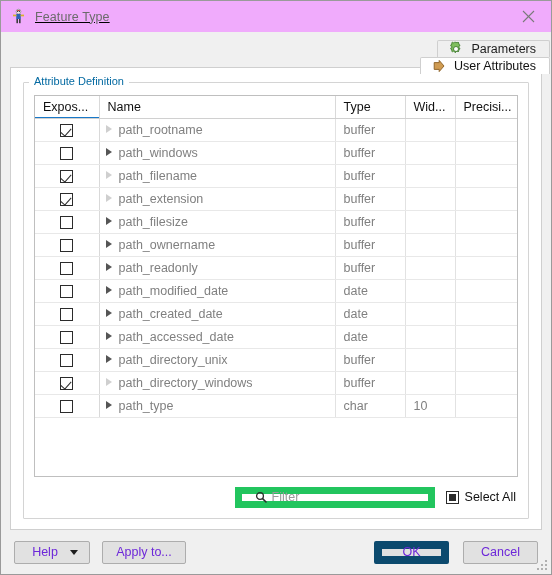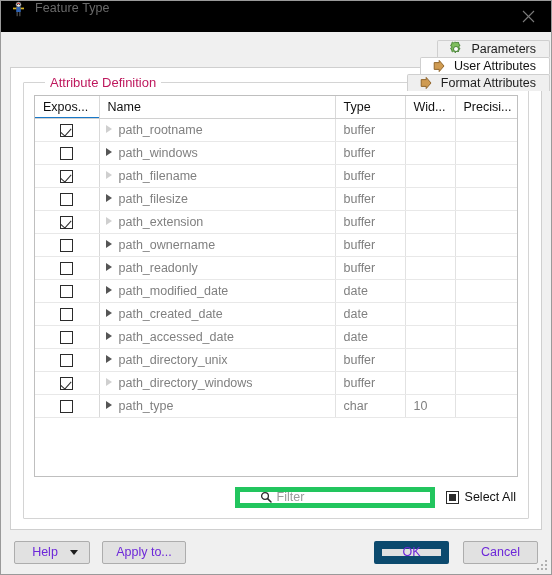--- a/index.html
+++ b/index.html
@@ -16,22 +16,23 @@
     background: #f0f0f0;
     border: 1px solid #9a9a9a;
     overflow: hidden;
     display: flex;
     flex-direction: column;
   }
 
   
   #titlebar {
     height: 31px;
-    background: #000000;
-    display: flex;
+    background: #f0abfc;
+    display: flex;
+    align-items: center;
     padding: 0 0 0 9px;
     flex: 0 0 auto;
     position: relative;
     text-decoration: underline;
   }
   #title-icon {
     width: 17px; height: 17px;
     position: relative;
     flex: 0 0 auto;
     margin-right: 8px;
@@ -123,25 +124,25 @@
     margin: 14px 12px 10px 12px;
     border: 1px solid #d4d4d4;
     border-radius: 1px;
     flex: 1 1 auto;
     display: flex;
     flex-direction: column;
     padding: 12px 10px 10px 10px;
   }
   #group-legend {
     position: absolute;
-    top: -8px; left: 21px;
+    top: -8px; left: 5px;
     background: #ffffff;
     padding: 0 5px;
-    font-size: 13px;
-    color: #be185d;
+    font-size: 11px;
+    color: #0369a1;
   }
 
   
   #table-wrap {
     flex: 1 1 auto;
     border: 1px solid #bfbfbf;
     background: #ffffff;
     overflow: hidden;
     position: relative;
     display: flex;
@@ -239,25 +240,25 @@
   #filterbar {
     display: flex;
     align-items: center;
     justify-content: flex-end;
     margin-top: 9px;
     height: 22px;
   }
   #filter-box {
     width: 200px;
     height: 21px;
-    border: 5px solid #22c55e;
-    background: #ffffff;
-    display: flex;
-    align-items: center;
-    padding: 0 20px;
+    border: 7px solid #22c55e;
+    background: #ffffff;
+    display: flex;
+    align-items: center;
+    padding: 0 13px;
     margin-right: 11px;
   }
   #filter-box .srch { flex: 0 0 auto; margin-right: 5px; display:flex; }
   #filter-input {
     border: none; outline: none;
     font-size: 12.5px;
     font-family: "Liberation Sans", sans-serif;
     color: #333;
     width: 100%;
     background: transparent;
@@ -396,28 +397,20 @@
 
       <div class="tab active">
         <span class="tab-ico arrow-ico">
           <svg width="16" height="16" viewBox="0 0 16 16">
             <path d="M3.2 4.6 L8.2 4.6 L8.2 2.4 L13.0 8.0 L8.2 13.6 L8.2 11.4 L3.2 11.4 Z" fill="#cf9b52" stroke="#8a5e23" stroke-width=".9" stroke-linejoin="round"></path>
           </svg>
         </span>
         <span>User Attributes</span>
       </div>
 
-      <div class="tab">
-        <span class="tab-ico arrow-ico">
-          <svg width="16" height="16" viewBox="0 0 16 16">
-            <path d="M3.2 4.6 L8.2 4.6 L8.2 2.4 L13.0 8.0 L8.2 13.6 L8.2 11.4 L3.2 11.4 Z" fill="#cf9b52" stroke="#8a5e23" stroke-width=".9" stroke-linejoin="round"></path>
-          </svg>
-        </span>
-        <span>Format Attributes</span>
-      </div>
     </div>
 
     <div id="tabpage">
 
       <div id="groupbox">
         <span id="group-legend">Attribute Definition</span>
 
         <div id="table-wrap">
           <table class="grid">
             <colgroup>
@@ -452,29 +445,29 @@
                   <td class="c-prec dis"></td>
                 </tr>
                 <tr>
                   <td class="c-expose"><span class="cb checked"></span></td>
                   <td class="c-name"><span class="tri dim"></span><span class="nm">path_filename</span></td>
                   <td class="c-type">buffer</td>
                   <td class="c-width dis"></td>
                   <td class="c-prec dis"></td>
                 </tr>
                 <tr>
-                  <td class="c-expose"><span class="cb"></span></td>
-                  <td class="c-name"><span class="tri"></span><span class="nm">path_filesize</span></td>
-                  <td class="c-type">buffer</td>
-                  <td class="c-width dis"></td>
-                  <td class="c-prec dis"></td>
-                </tr>
-                <tr>
                   <td class="c-expose"><span class="cb checked"></span></td>
                   <td class="c-name"><span class="tri dim"></span><span class="nm">path_extension</span></td>
+                  <td class="c-type">buffer</td>
+                  <td class="c-width dis"></td>
+                  <td class="c-prec dis"></td>
+                </tr>
+                <tr>
+                  <td class="c-expose"><span class="cb"></span></td>
+                  <td class="c-name"><span class="tri"></span><span class="nm">path_filesize</span></td>
                   <td class="c-type">buffer</td>
                   <td class="c-width dis"></td>
                   <td class="c-prec dis"></td>
                 </tr>
                 <tr>
                   <td class="c-expose"><span class="cb"></span></td>
                   <td class="c-name"><span class="tri"></span><span class="nm">path_ownername</span></td>
                   <td class="c-type">buffer</td>
                   <td class="c-width dis"></td>
                   <td class="c-prec dis"></td>

